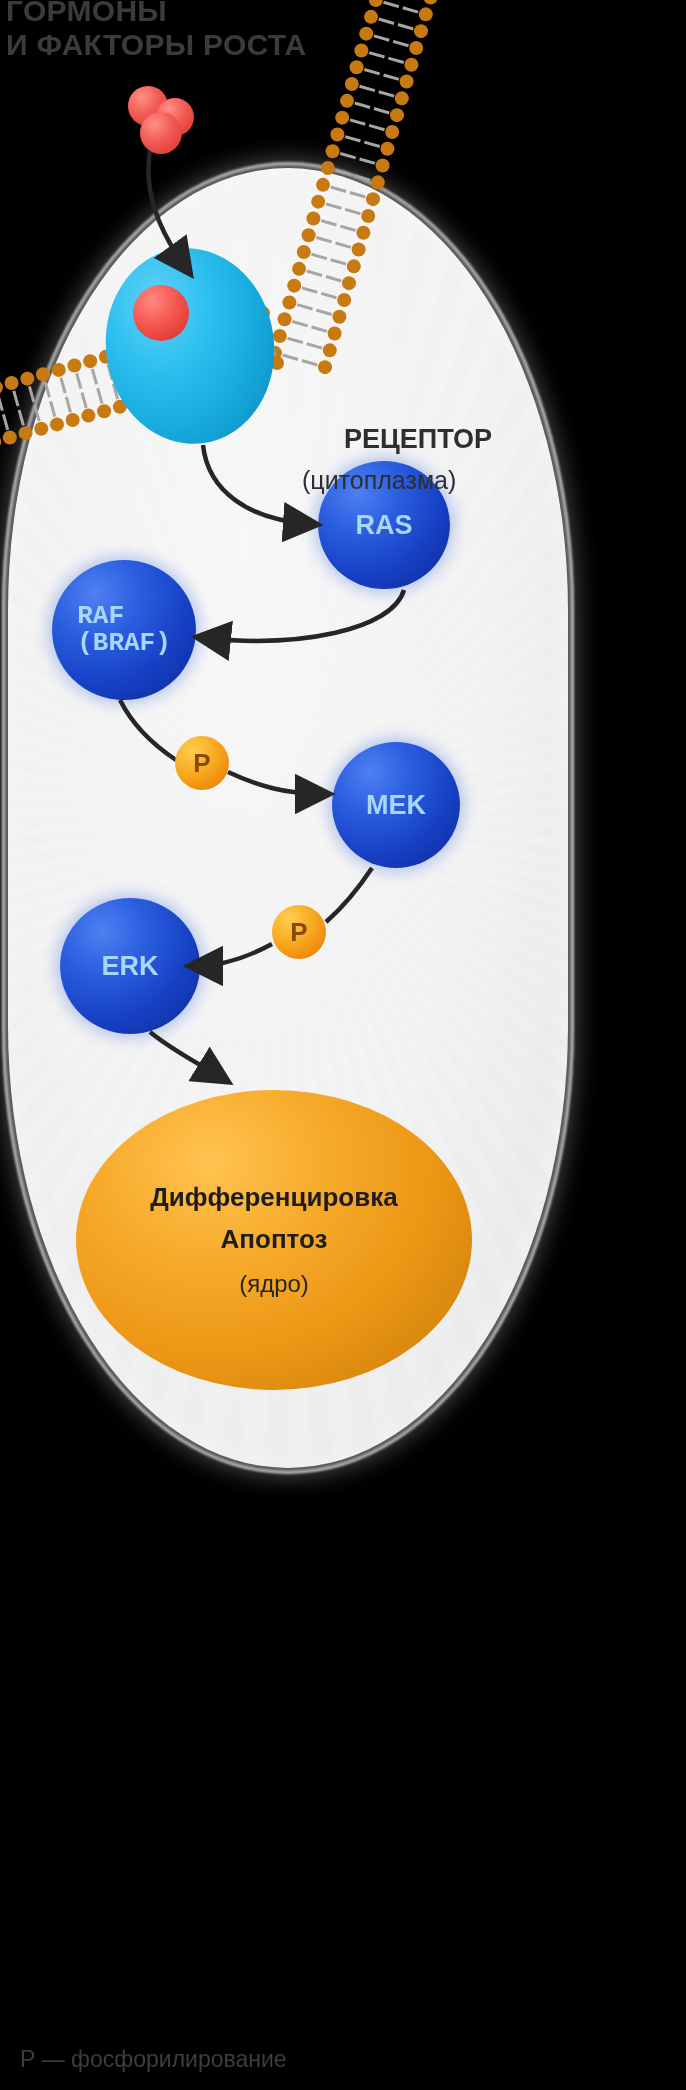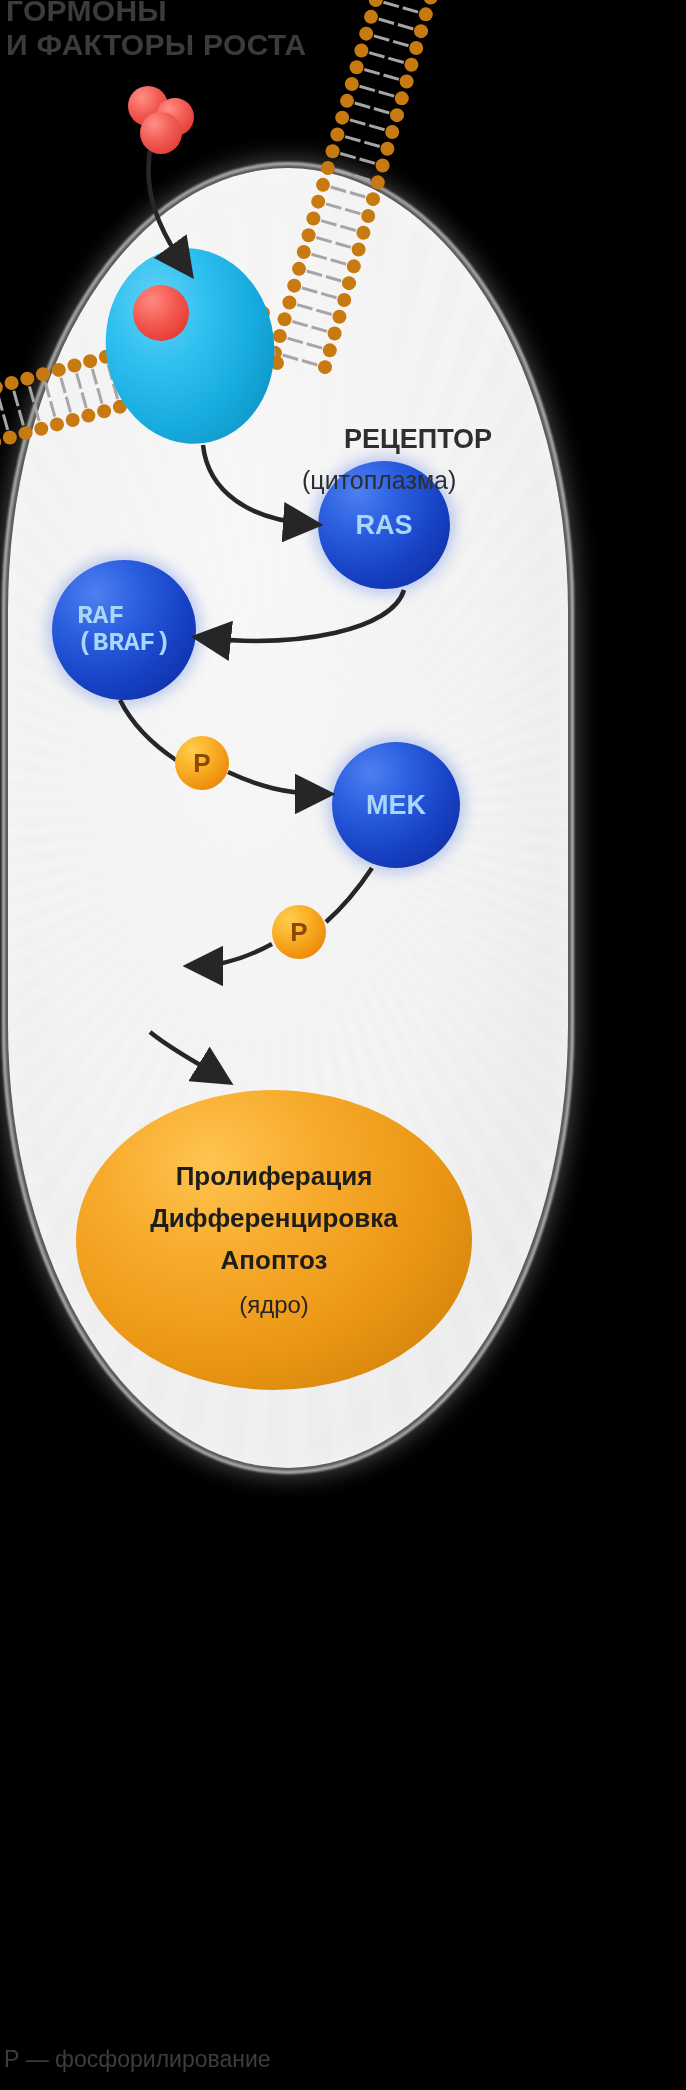--- a/index.html
+++ b/index.html
@@ -93,21 +93,21 @@
     position:absolute;left:76px;top:1090px;width:396px;height:300px;border-radius:50%;
     background:radial-gradient(ellipse at 34% 24%, #ffc451 0%, #f7ab2c 30%, #ec9715 60%, #d4850d 85%, #bb7208 100%);
     z-index:18;display:flex;flex-direction:column;align-items:center;justify-content:center;
     color:#1d1d1d;text-align:center;
   }
   .nuc-line{font-weight:bold;font-size:26px;line-height:42px;}
   .nuc-sub{font-size:24px;line-height:40px;margin-top:4px;color:#242424;}
 
   
   .footer{
-    position:absolute;left:4px;top:2046px;color:#3d3d3d;font-size:23px;
+    position:absolute;left:20px;top:2046px;color:#3d3d3d;font-size:23px;
     z-index:40;white-space:nowrap;
   }
 
   svg{display:block;overflow:visible;}
 </style>
 </head>
 <body>
 
 <div id="stage">
 
@@ -367,30 +367,32 @@
   <div class="node blue n-ras">
     <span>RAS</span>
   </div>
   <div class="node blue n-raf">
     <span style="white-space:pre-line;">RAF
 (BRAF)</span>
   </div>
   <div class="node blue n-mek">
     <span>MEK</span>
   </div>
+  <div class="node blue n-erk">
+    <span>ERK</span>
+  </div>
 
   <div class="phos p1">
     <span>P</span>
   </div>
   <div class="phos p2">
     <span>P</span>
   </div>
 
   <div class="nucleus">
-    <div class="nuc-line">Пролиферация</div>
     <div class="nuc-line">Дифференцировка</div>
     <div class="nuc-line">Апоптоз</div>
     <div class="nuc-sub">(ядро)</div>
   </div>
 
   <div class="footer">Р — фосфорилирование</div>
 
 </div>
 
 </body></html>

